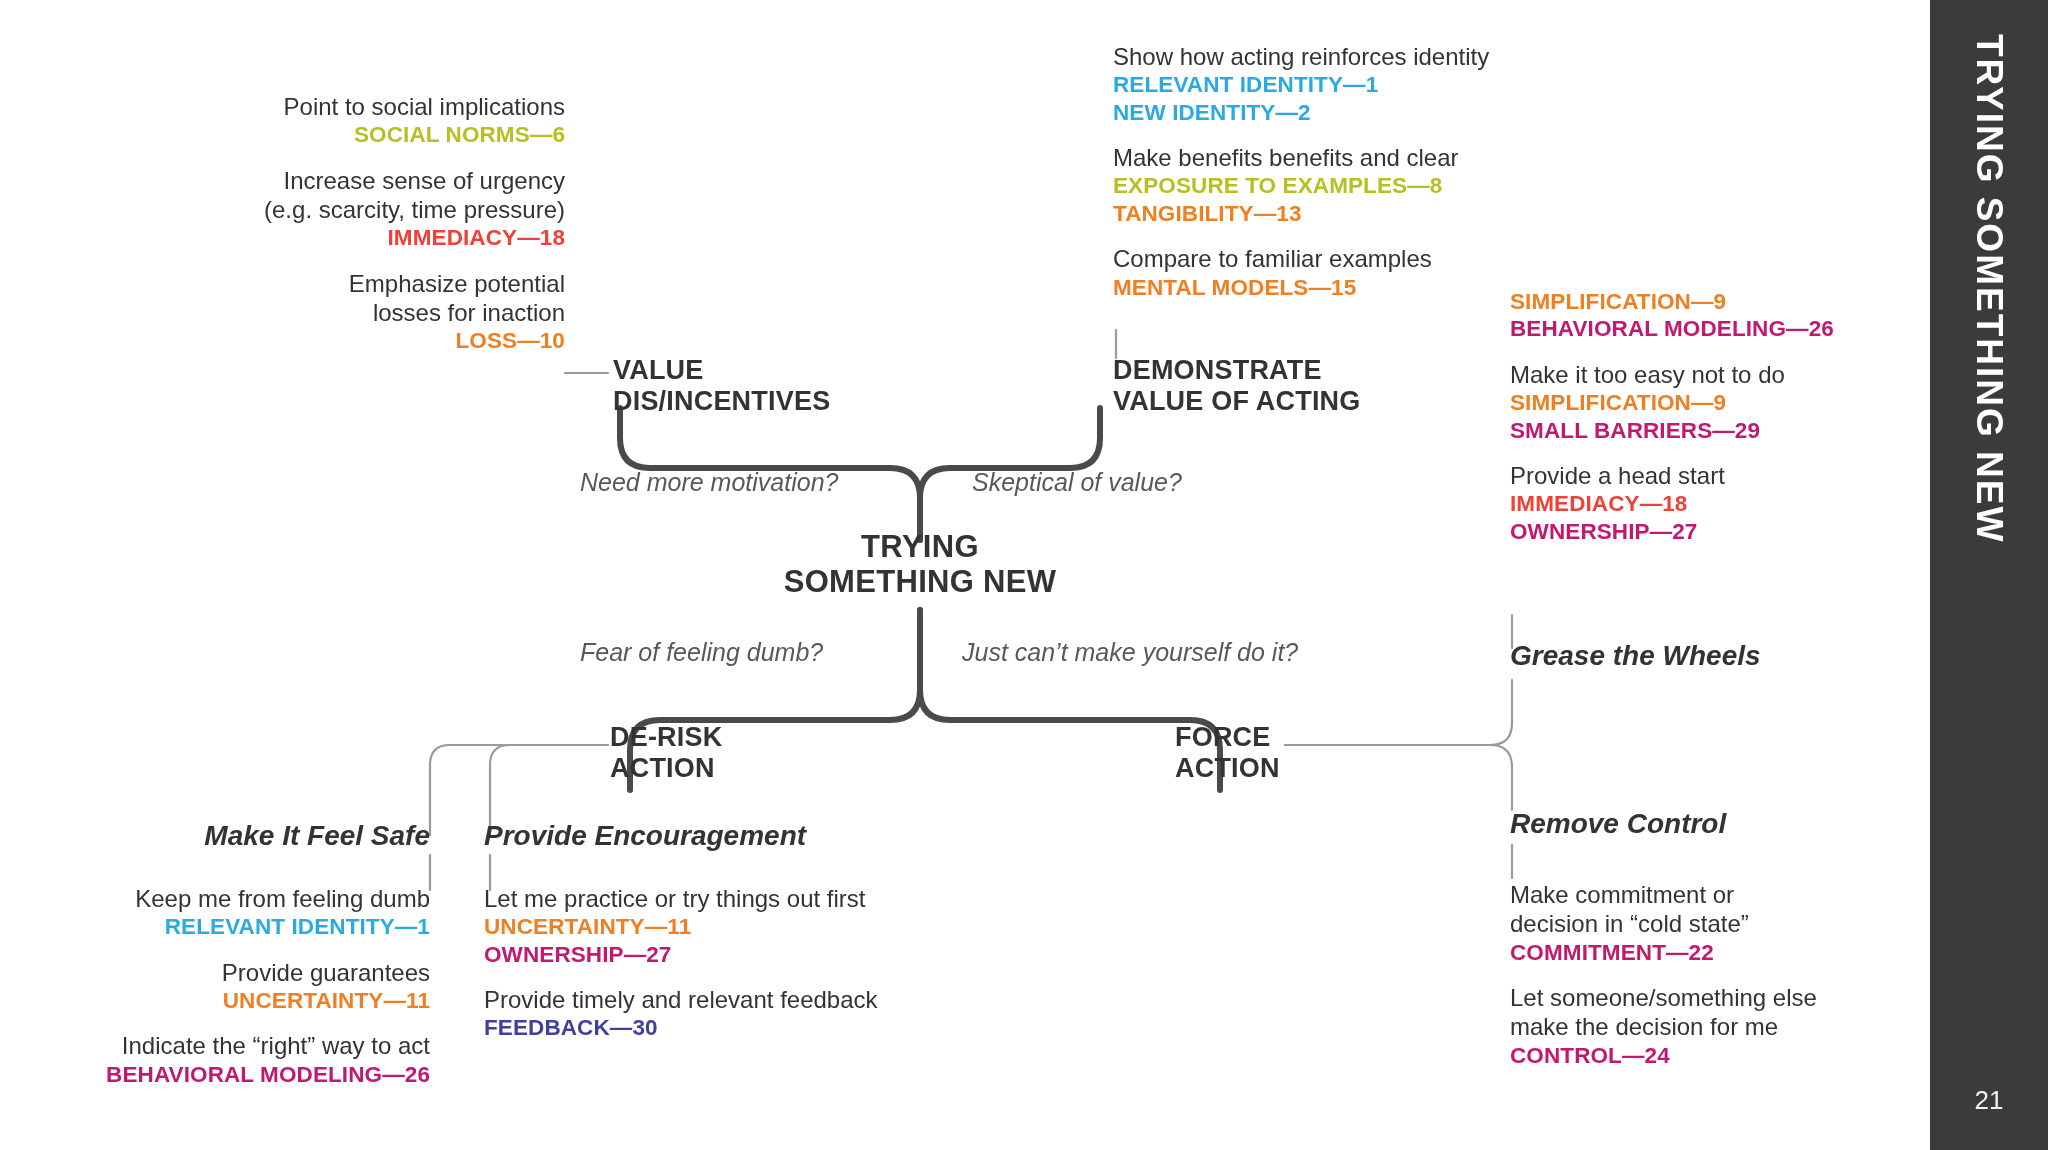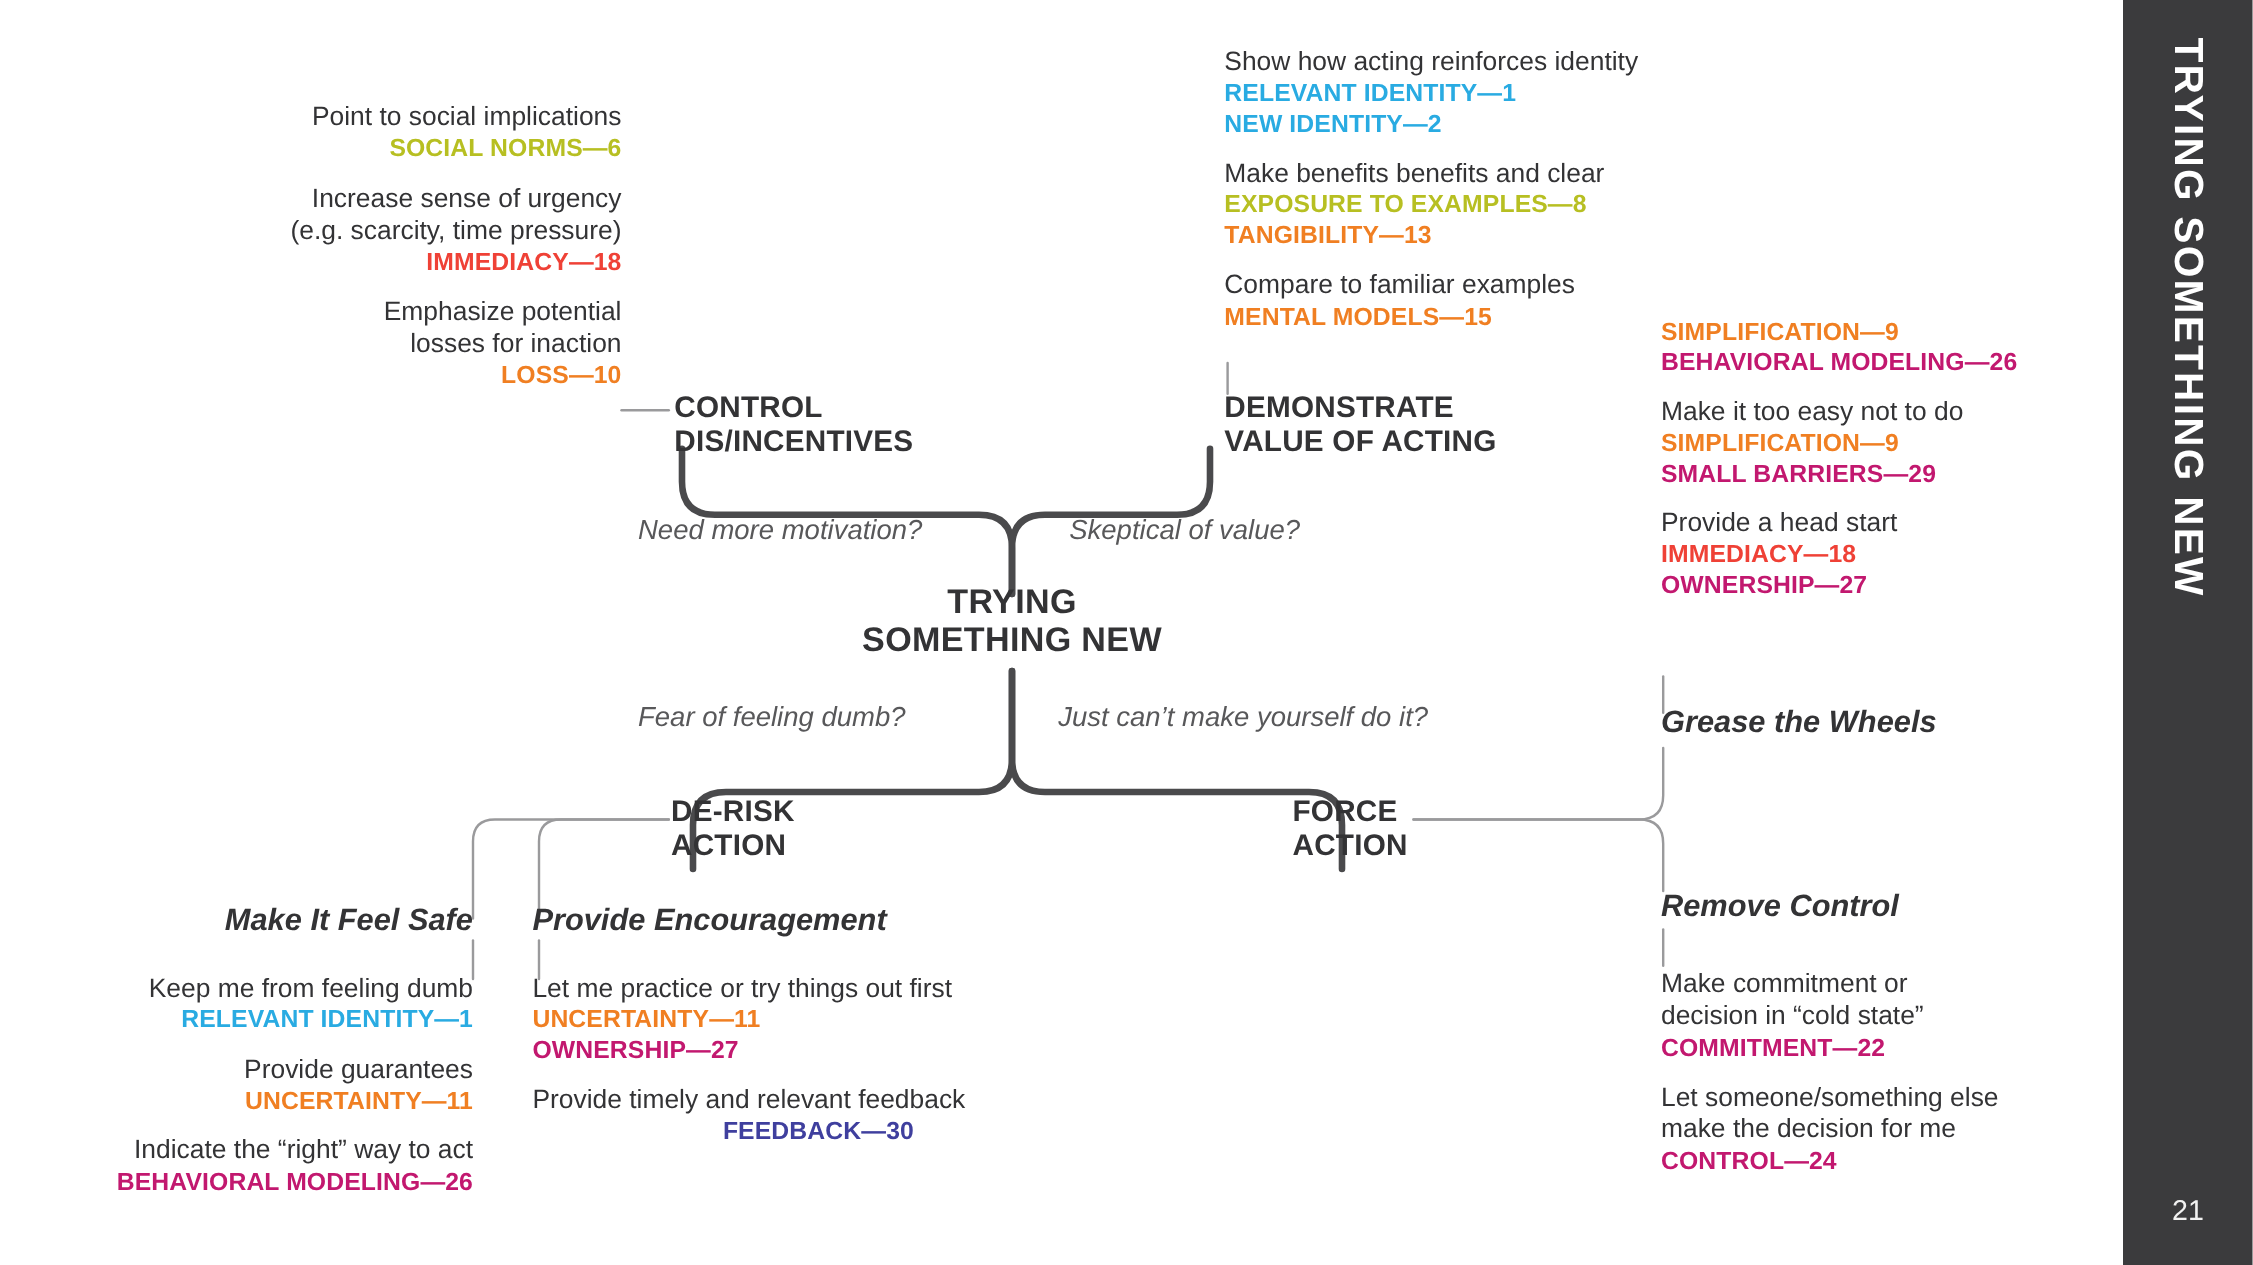--- a/index.html
+++ b/index.html
@@ -163,21 +163,21 @@
 
     <path class="wire-thin" d="M 1512 845 L 1512 878"></path>
   </svg>
 
   <div class="node ca hub" style="left:700px; top:530px; width:440px;">
     <div>TRYING</div>
     <div>SOMETHING NEW</div>
   </div>
 
   <div class="node la branch" style="left:613px; top:355px; width:320px;">
-    <div>CONTROL</div>
+    <div>VALUE</div>
     <div>DIS/INCENTIVES</div>
   </div>
   <div class="node la question" style="left:580px; top:468px;">Need more motivation?</div>
 
   <div class="node ra" style="left:120px; top:92px; width:445px;">
 
     <div class="grp">
       <div class="desc" style="white-space:pre-line;">Point to social implications</div>
       <div class="tag" style="color:#b7bf22;">SOCIAL NORMS—6</div>
     </div>
@@ -252,21 +252,21 @@
     <div class="subhead" style="margin-bottom:32px;">Provide Encouragement</div>
 
     <div class="grp">
       <div class="desc" style="white-space:pre-line;">Let me practice or try things out first</div>
       <div class="tag" style="color:#f07f22;">UNCERTAINTY—11</div>
       <div class="tag" style="color:#c2186f;">OWNERSHIP—27</div>
     </div>
 
     <div class="grp">
       <div class="desc" style="white-space:pre-line;">Provide timely and relevant feedback</div>
-      <div class="tag" style="color:#3f3f9e;text-align:center;">FEEDBACK—30</div>
+      <div class="tag" style="color:#3f3f9e;">FEEDBACK—30</div>
     </div>
   </div>
 
   <div class="node la branch" style="left:1175px; top:722px; width:260px;">
     <div>FORCE</div>
     <div>ACTION</div>
   </div>
   <div class="node la question" style="left:962px; top:638px;">Just can’t make yourself do it?</div>
 
   <div class="node la" style="left:1510px; top:288px; width:400px;">

